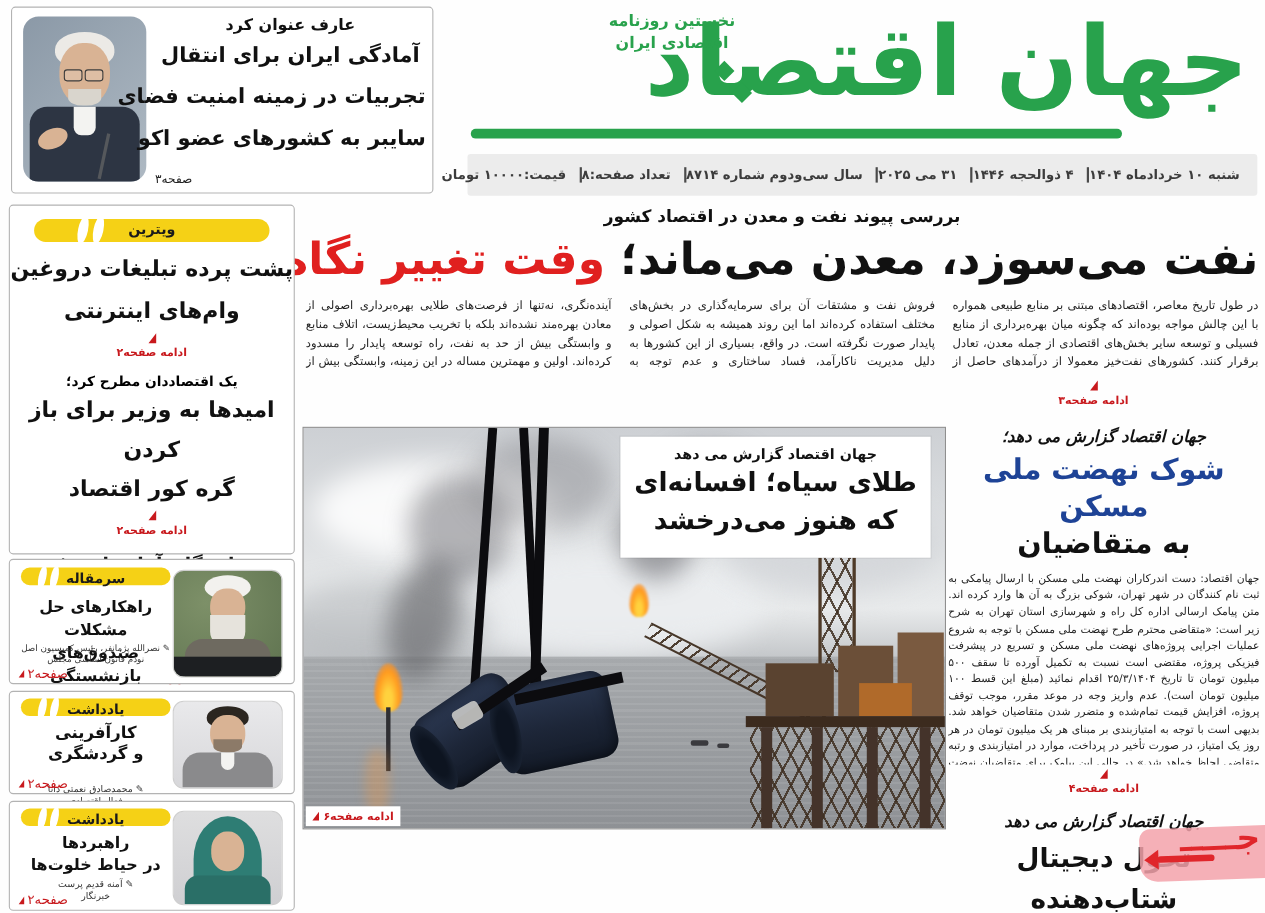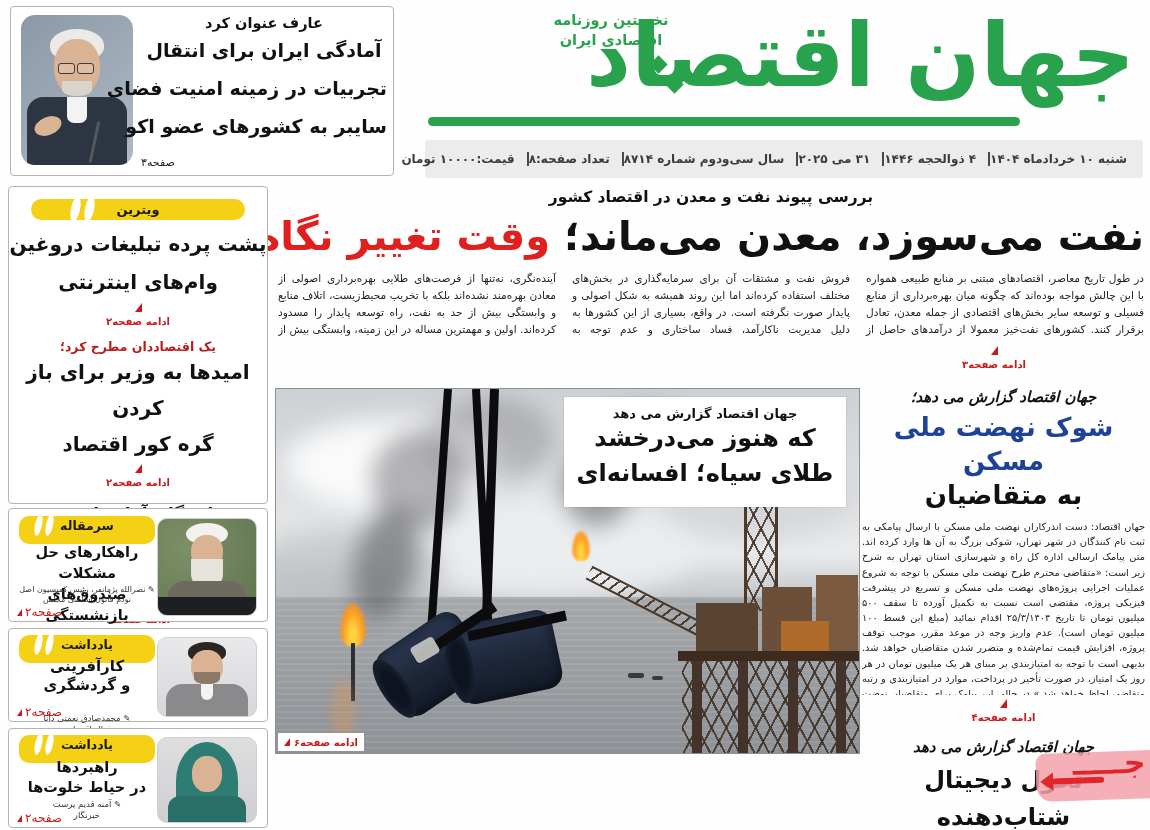--- a/index.html
+++ b/index.html
@@ -52,23 +52,23 @@
   .cont-text{color:#c8191d;font-size:10px;font-weight:bold;white-space:nowrap;}
   .cont-line{flex:1;border-top:1px solid #9a9a9a;margin-left:8px;}
   .cont-w280{width:300px;}
 
   
   .sbox{position:absolute;left:8px;width:260px;border:1.5px solid #b3b3b3;border-radius:4px;background:#fff;box-sizing:border-box;}
   .pill{position:relative;height:21px;background:#f5d116;border-radius:11px;text-align:center;
         font-size:13px;font-weight:bold;color:#1a1a1a;line-height:21px;}
   .pill .c{position:absolute;top:-3px;width:9px;height:26px;border-radius:50%;background:#fff;transform:rotate(12deg);}
   .pill-wide{margin:12px auto 0;width:214px;}
-  .pill-small{position:absolute;left:10px;top:7px;width:136px;height:28px;line-height:20px;font-size:12.5px;border-radius:10px;}
+  .pill-small{position:absolute;left:10px;top:7px;width:136px;height:16px;line-height:20px;font-size:12.5px;border-radius:10px;}
   .vit-h1{font-size:20px;font-weight:bold;text-align:center;line-height:38px;margin-top:5px;}
-  .vit-kicker{color:#b91c1c;font-size:12.5px;font-weight:bold;text-align:center;margin-top:7px;}
+  .vit-kicker{color:#000000;font-size:12.5px;font-weight:bold;text-align:center;margin-top:7px;}
   .vit-h2{font-size:20px;font-weight:bold;text-align:center;line-height:36px;}
   .vit-h3{font-size:17px;font-weight:bold;text-align:center;line-height:34px;margin-top:4px;}
   .sbox .cont-row{margin:2px 10px 0 10px;}
   .sb-photo{position:absolute;right:10px;border-radius:10px;overflow:hidden;width:98px;border:1px solid #cfcfcf;}
   .sb-head{position:absolute;left:6px;width:144px;text-align:center;font-weight:bold;}
   .sb-author{position:absolute;left:6px;width:144px;text-align:center;color:#333;}
   .pageref{position:absolute;left:8px;bottom:2px;display:flex;direction:ltr;align-items:center;gap:3px;}
   .pageref .tri{border-left-width:5px;border-bottom-width:7px;}
   .pageref span{color:#c8191d;font-size:12px;font-weight:normal;}
 
@@ -336,22 +336,22 @@
     <div class="strap" style="left:196px;top:0;width:8px;height:243px;transform:rotate(-3deg);"></div>
     <div class="strap" style="left:214px;top:0;width:9px;height:238px;transform:rotate(2deg);"></div>
     <div class="barrel" style="left:106px;top:238px;width:98px;height:74px;transform:rotate(-34deg);"></div>
     <div class="barrel" style="left:178px;top:228px;width:104px;height:80px;transform:rotate(-12deg);"></div>
     <div class="strap" style="left:128px;top:240px;width:96px;height:10px;transform:rotate(-34deg);"></div>
     <div class="strap" style="left:190px;top:232px;width:100px;height:10px;transform:rotate(-12deg);"></div>
     <div class="blabel" style="left:136px;top:252px;width:26px;height:18px;transform:rotate(-30deg);"></div>
 
     <div class="caption-box">
       <div class="cap-kicker">جهان اقتصاد گزارش می دهد</div>
+      <div class="cap-line">طلای سیاه؛ افسانه‌ای</div>
       <div class="cap-line">که هنوز می‌درخشد</div>
-      <div class="cap-line">طلای سیاه؛ افسانه‌ای</div>
     </div>
 
     <div class="img-cont">
       <div class="tri"></div>
       <span>ادامه صفحه۶</span>
     </div>
   </div>
 
   <div class="rcol">
     <div class="r-kicker">جهان اقتصاد گزارش می دهد؛</div>

